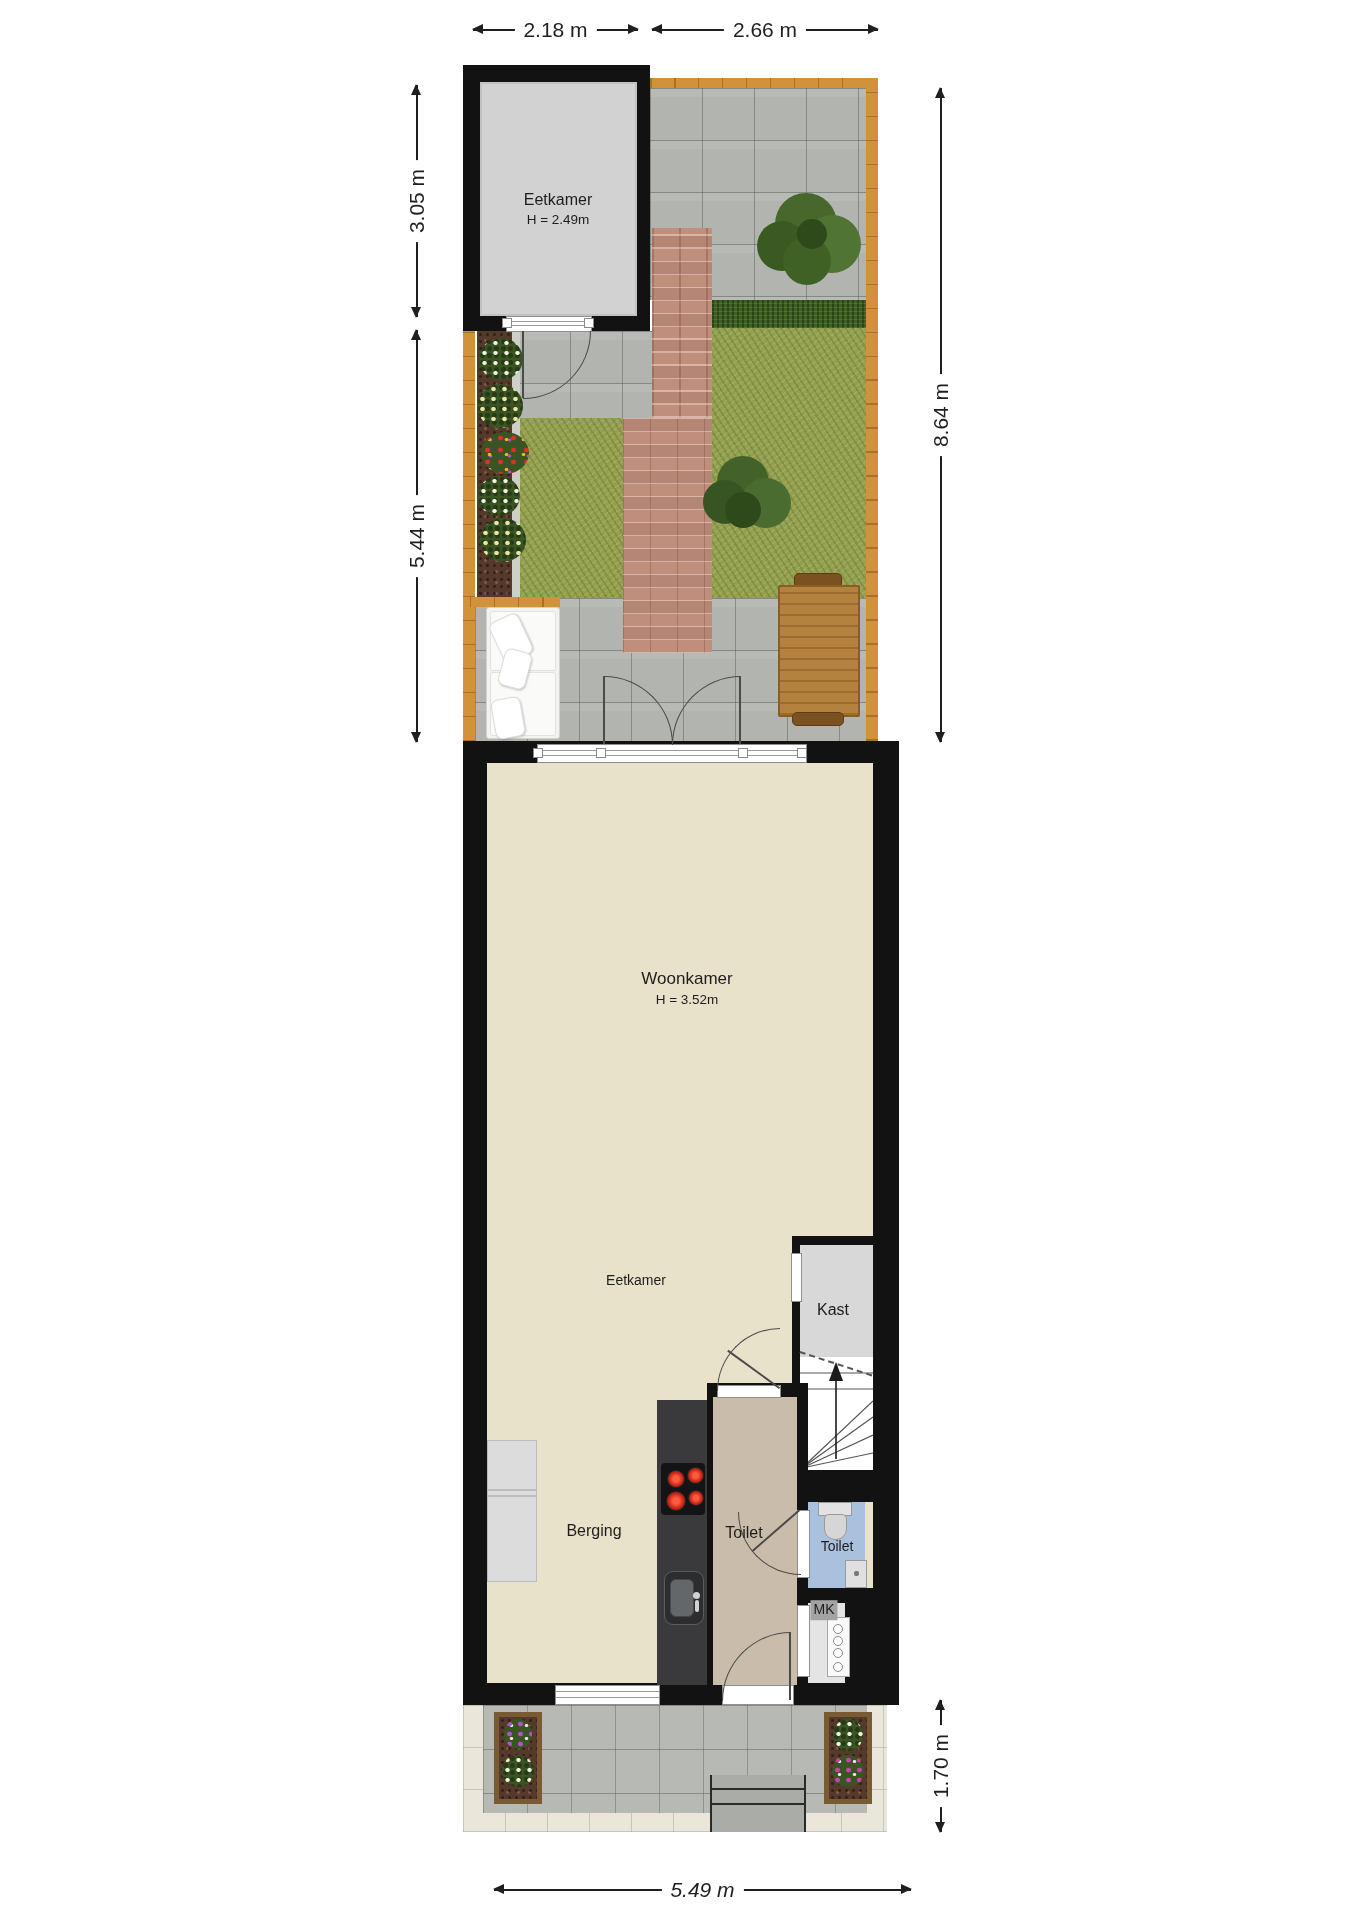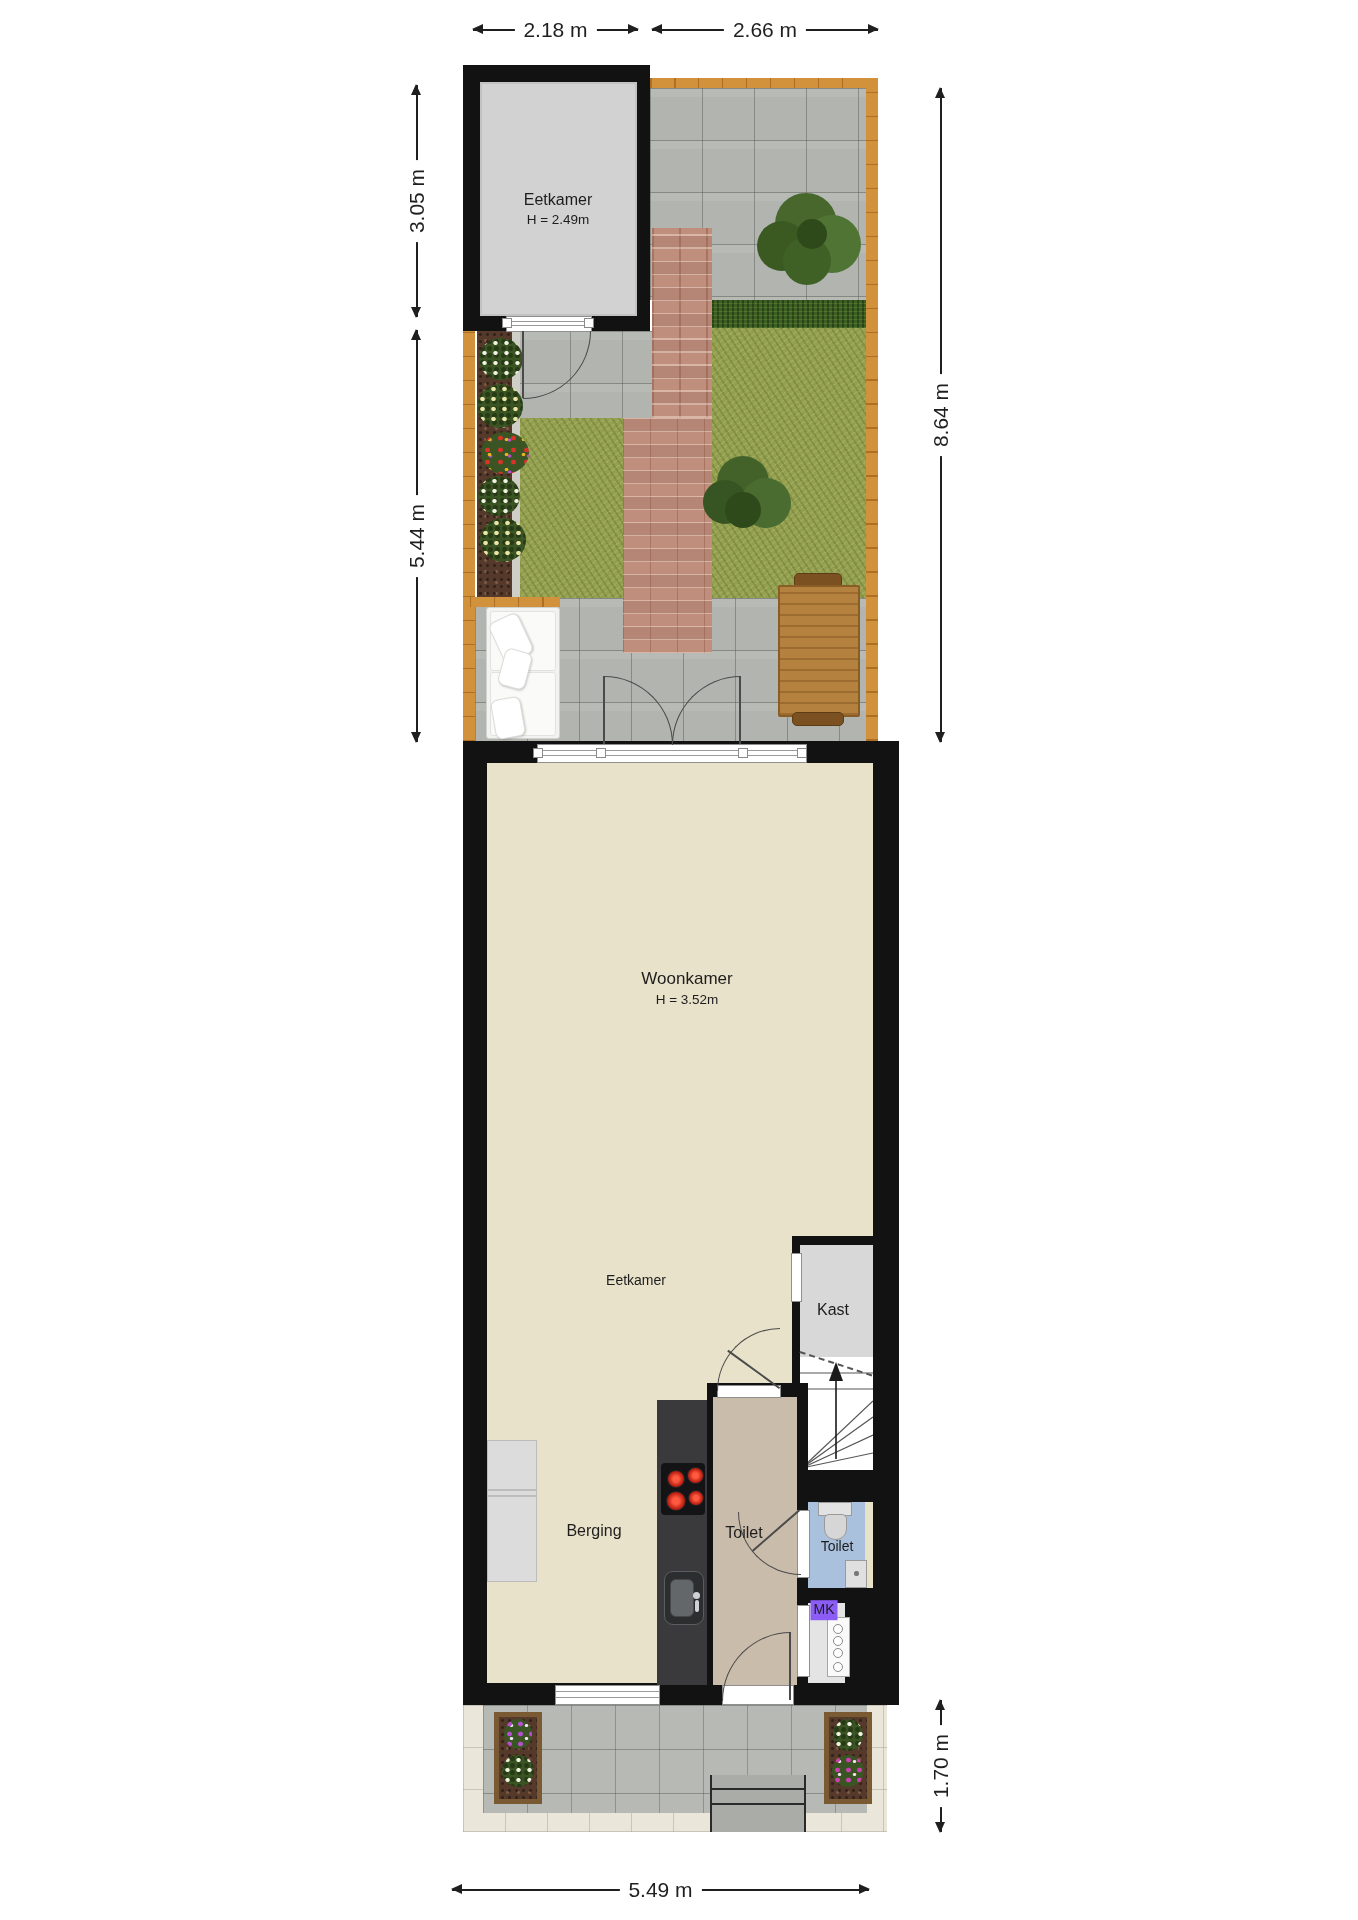--- a/index.html
+++ b/index.html
@@ -311,21 +311,21 @@
   </div>
   <div class="rlabel big" style="left:687px;top:988px;">
     <span>Woonkamer</span>
     <span class="sub">H = 3.52m</span>
   </div>
   <div class="rlabel sm" style="left:636px;top:1281px;">Eetkamer</div>
   <div class="rlabel" style="left:833px;top:1310px;">Kast</div>
   <div class="rlabel" style="left:594px;top:1531px;">Berging</div>
   <div class="rlabel" style="left:744px;top:1533px;">Toilet</div>
   <div class="rlabel sm" style="left:837px;top:1547px;">Toilet</div>
-  <div class="rlabel sm" style="left:824px;top:1610px;background:#8b5cf6;padding:0 3px;">MK</div>
+  <div class="rlabel sm" style="left:824px;top:1610px;background:#a3a3a3;padding:0 3px;">MK</div>
 
   <div class="dimh" style="left:473px;top:18px;width:165px;">
     <span class="line"></span>
       <span class="arr l"></span>
       <span class="arr r"></span>
     <span class="dlabel">2.18 m</span>
   </div>
   <div class="dimh" style="left:652px;top:18px;width:226px;">
     <span class="line"></span>
       <span class="arr l"></span>
@@ -349,20 +349,20 @@
       <span class="arr u"></span>
       <span class="arr d"></span>
     <span class="dlabel">8.64 m</span>
   </div>
   <div class="dimv" style="left:929px;top:1700px;height:132px;">
     <span class="line"></span>
       <span class="arr u"></span>
       <span class="arr d"></span>
     <span class="dlabel">1.70 m</span>
   </div>
-  <div class="dimh" style="left:452px;top:1878px;width:417px;">
+  <div class="dimh" style="left:494px;top:1878px;width:417px;font-style:italic;">
     <span class="line"></span>
       <span class="arr l"></span>
       <span class="arr r"></span>
     <span class="dlabel">5.49 m</span>
   </div>
 
 </div>
 
 </body></html>

